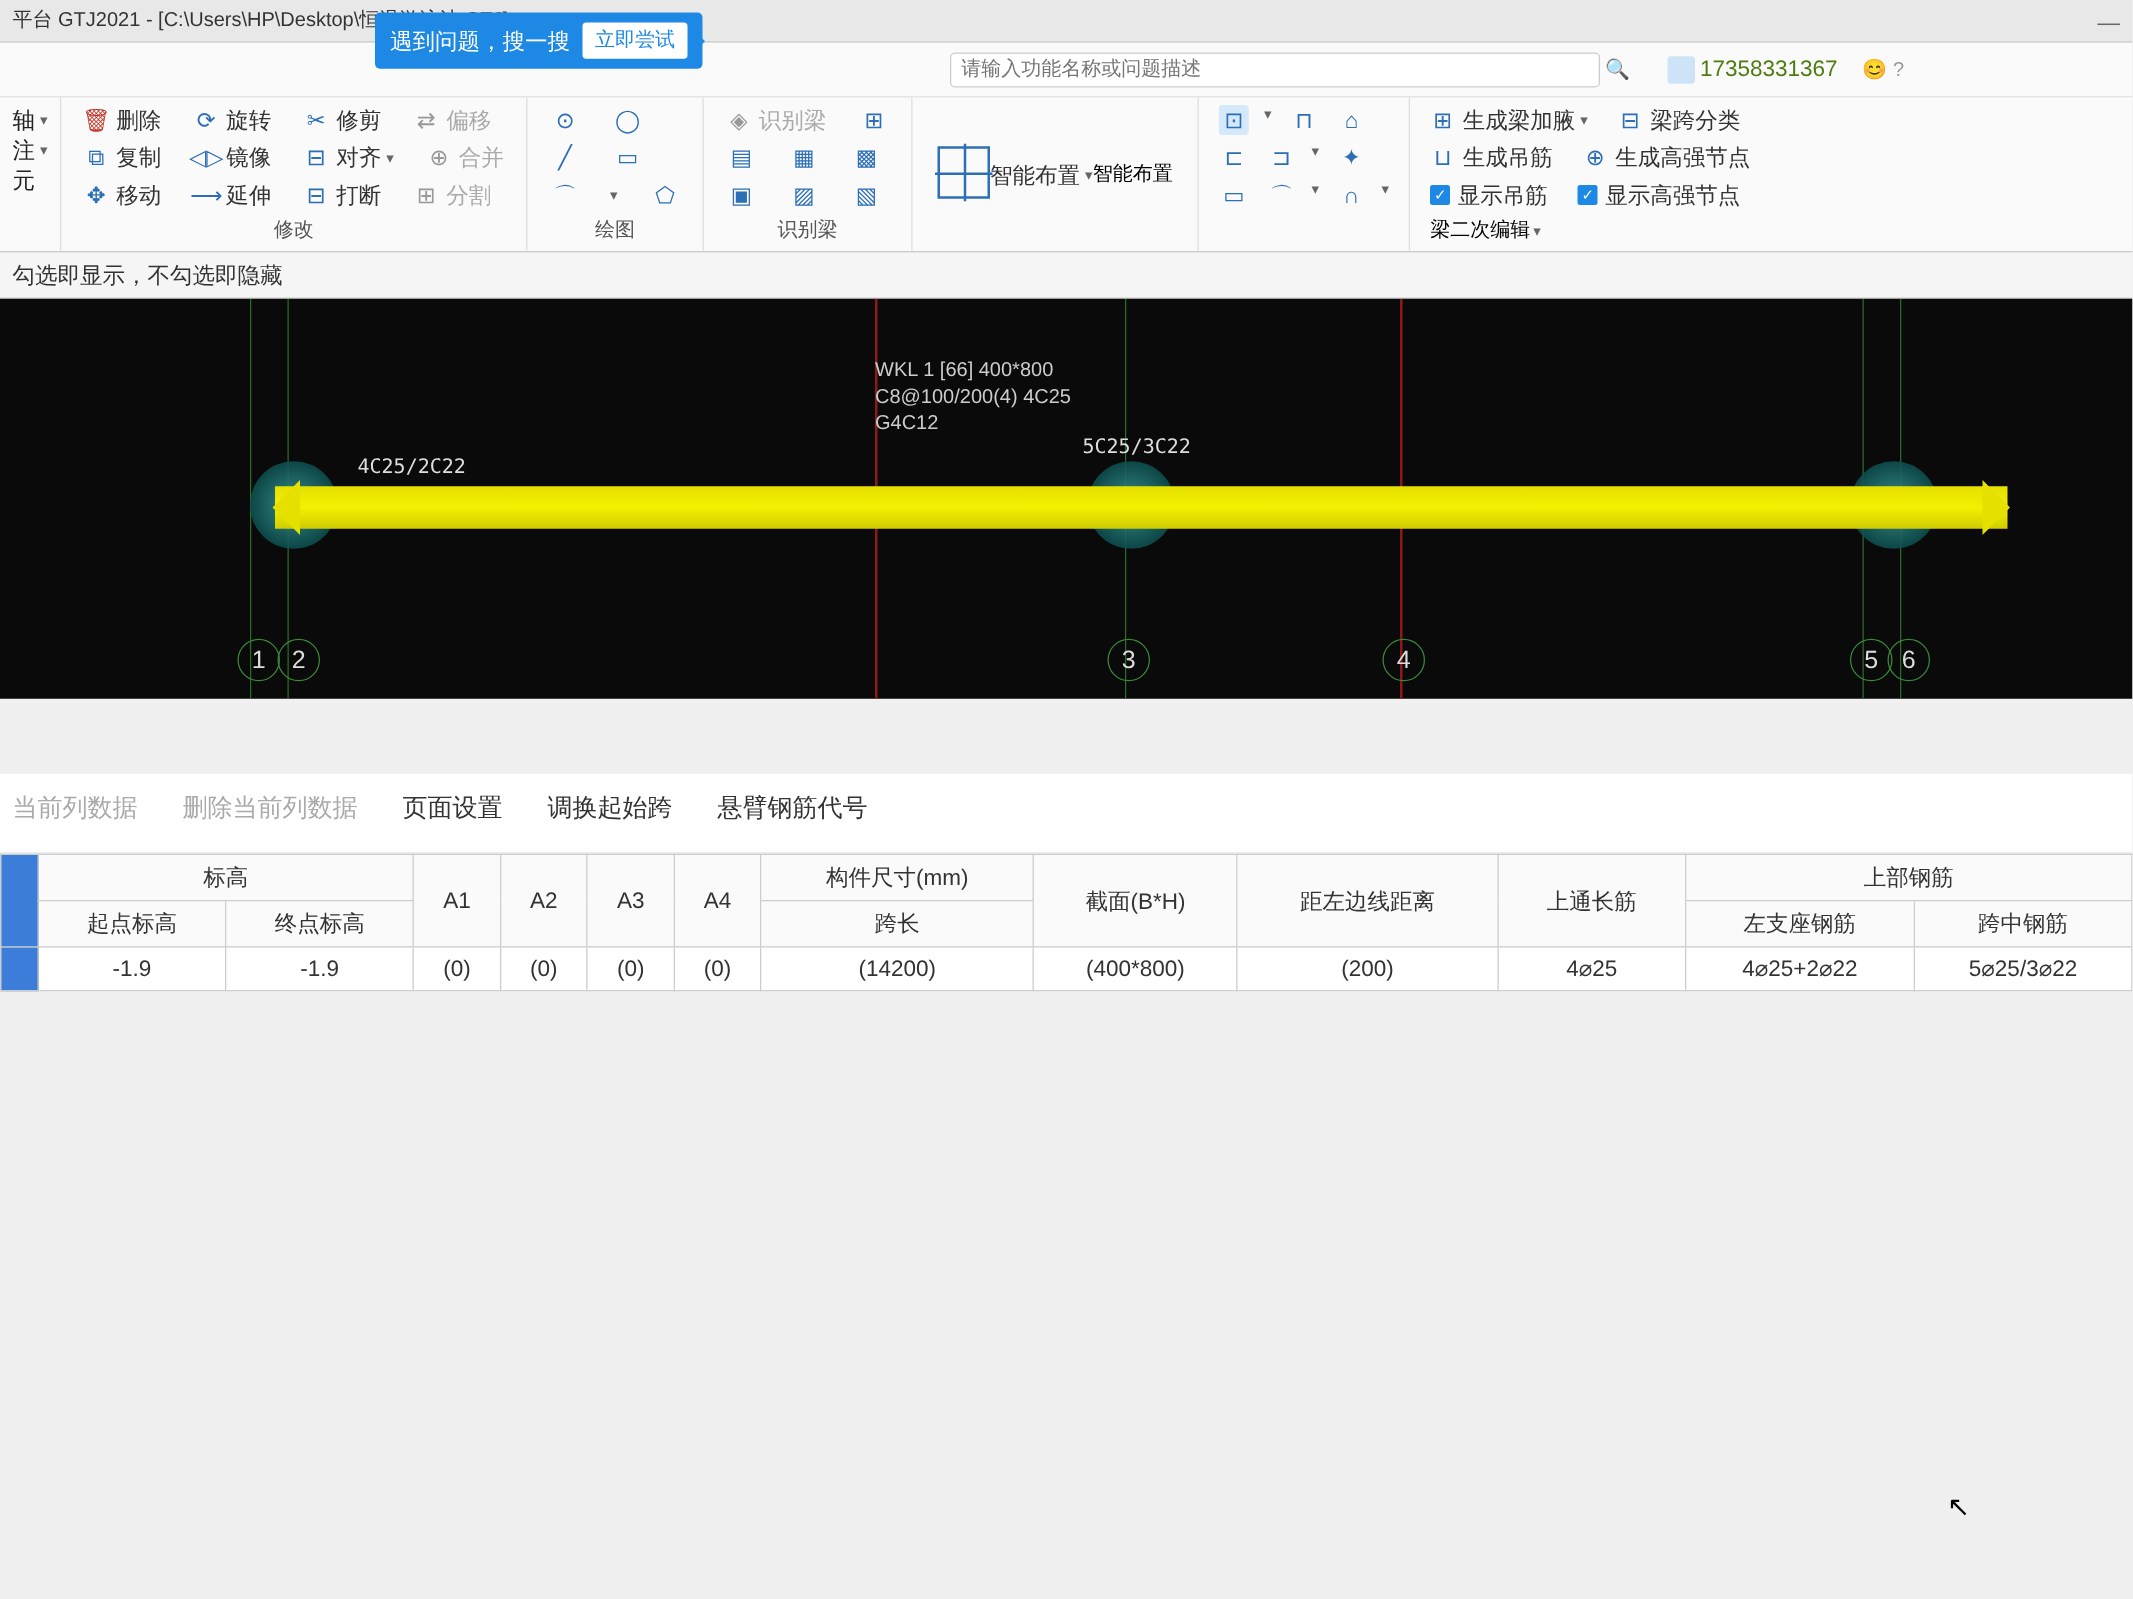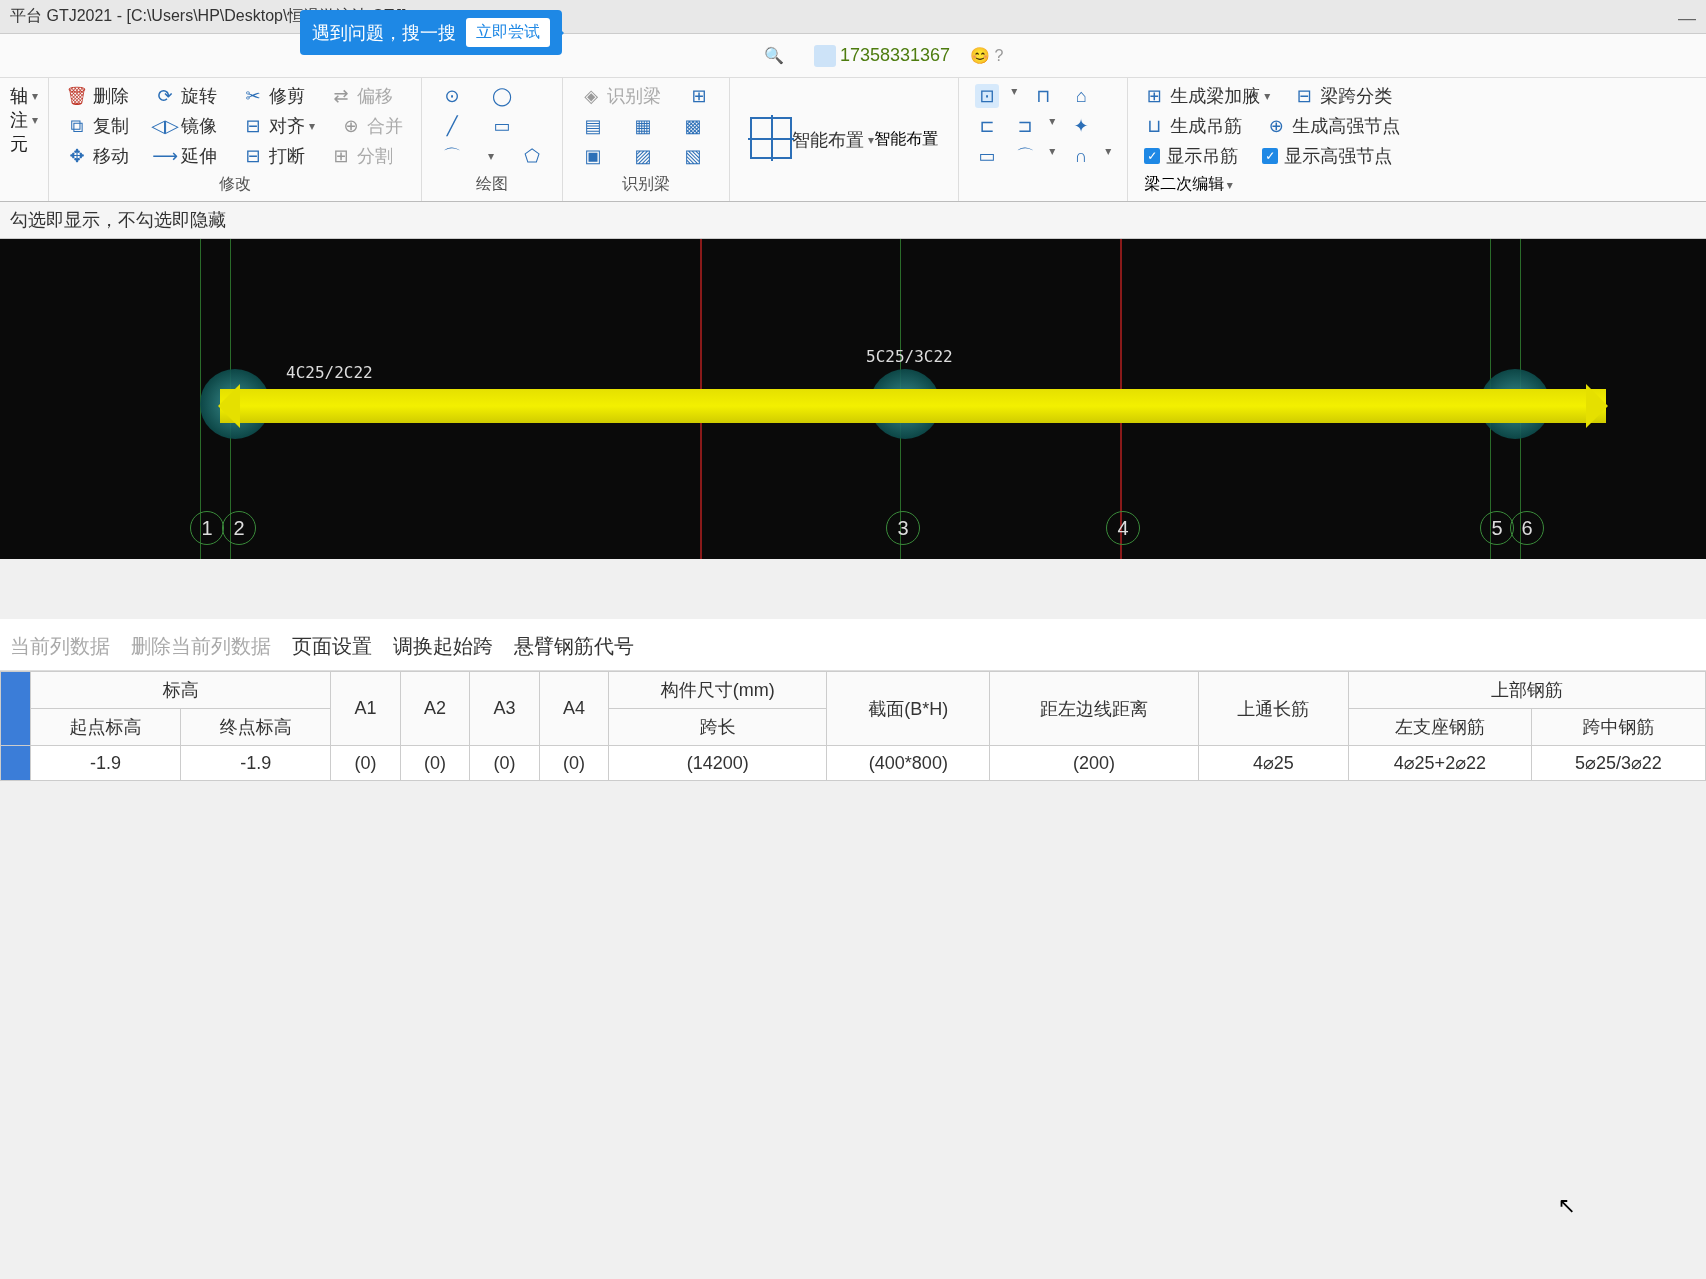--- a/index.html
+++ b/index.html
@@ -61,21 +61,21 @@
 .beam::before { content:""; position:absolute; left:-24px; top:-5px; border:22px solid transparent; border-right-color:#e5e000; }
 .beam::after { content:""; position:absolute; right:-24px; top:-5px; border:22px solid transparent; border-left-color:#e5e000; }
 .col { position:absolute; top:130px; width:70px; height:70px; border-radius:50%; background:radial-gradient(circle,#2a7a7a 30%,#0d4d4d 70%); opacity:.9; }
 .grid { position:absolute; top:0; bottom:0; width:1px; background:#2a6b2a; }
 .axiscircle { position:absolute; bottom:14px; width:34px; height:34px; border:1px solid #3a8a3a; border-radius:50%; color:#ddd; display:flex; align-items:center; justify-content:center; font-size:20px; }
 .beamtxt { position:absolute; left:700px; top:48px; color:#ccc; font-size:16px; line-height:1.3; font-family:monospace; }
 .lbltxt { position:absolute; color:#ddd; font-size:16px; font-family:monospace;margin-left:36px; }
 .redline { position:absolute; top:0; bottom:0; width:2px; background:#8a1a1a; }
 
 
-.tbtool { background:#fff; padding:14px 10px 10px; font-size:20px; color:#333; display:flex; gap:21px; border-bottom:1px solid #ddd; margin-top:60px; }
+.tbtool { background:#fff; padding:14px 10px 22px; font-size:20px; color:#333; display:flex; gap:36px; border-bottom:1px solid #ddd; margin-top:60px; }
 .tbtool .dim { color:#aaa; }
 
 
 .tbl { background:#fff; font-size:18px; color:#333; border-collapse:collapse; width:100%; }
 .tbl th,.tbl td { border:1px solid #ccc; padding:6px 10px; text-align:center; white-space:nowrap; }
 .tbl th { background:#fafafa; font-weight:normal; }
 .tbl .rowsel { background:#3b7dd8; width:30px; }
 
 .cursor { position:absolute; right:130px; bottom:60px; font-size:22px; color:#000; }
 </style>
@@ -86,20 +86,21 @@
   <span>平台 GTJ2021 - [C:\Users\HP\Desktop\恒温游泳池.GTJ]</span>
   <span class="winctl">—</span>
 </div>
 
 <div class="tip">
   <span>遇到问题，搜一搜</span>
   <span class="btn">立即尝试</span>
 </div>
 
 <div class="searchrow">
+  <input placeholder="请输入功能名称或问题描述" style="">
   <span class="mag">🔍</span>
   <span class="acct">
     <span class="ava"></span>
     <span>17358331367</span>
   </span>
   <span class="mag" style="margin-left:20px">😊 ?</span>
 </div>
 
 <div class="ribbon">
 
@@ -297,20 +298,25 @@
   <div class="redline" style="left:1120px"></div>
   <div class="grid" style="left:1490px"></div>
   <div class="grid" style="left:1520px"></div>
 
   <div class="col" style="left:200px"></div>
   <div class="col" style="left:870px"></div>
   <div class="col" style="left:1480px"></div>
 
   <div class="beam"></div>
 
+  <div class="beamtxt">
+    <div>WKL 1 [66] 400*800</div>
+    <div>C8@100/200(4) 4C25</div>
+    <div>G4C12</div>
+  </div>
   <div class="lbltxt" style="left:250px;top:124px">4C25/2C22</div>
   <div class="lbltxt" style="left:830px;top:108px">5C25/3C22</div>
 
   <div class="axiscircle" style="left:190px">1</div>
   <div class="axiscircle" style="left:222px">2</div>
   <div class="axiscircle" style="left:886px">3</div>
   <div class="axiscircle" style="left:1106px">4</div>
   <div class="axiscircle" style="left:1480px">5</div>
   <div class="axiscircle" style="left:1510px">6</div>
 </div>

